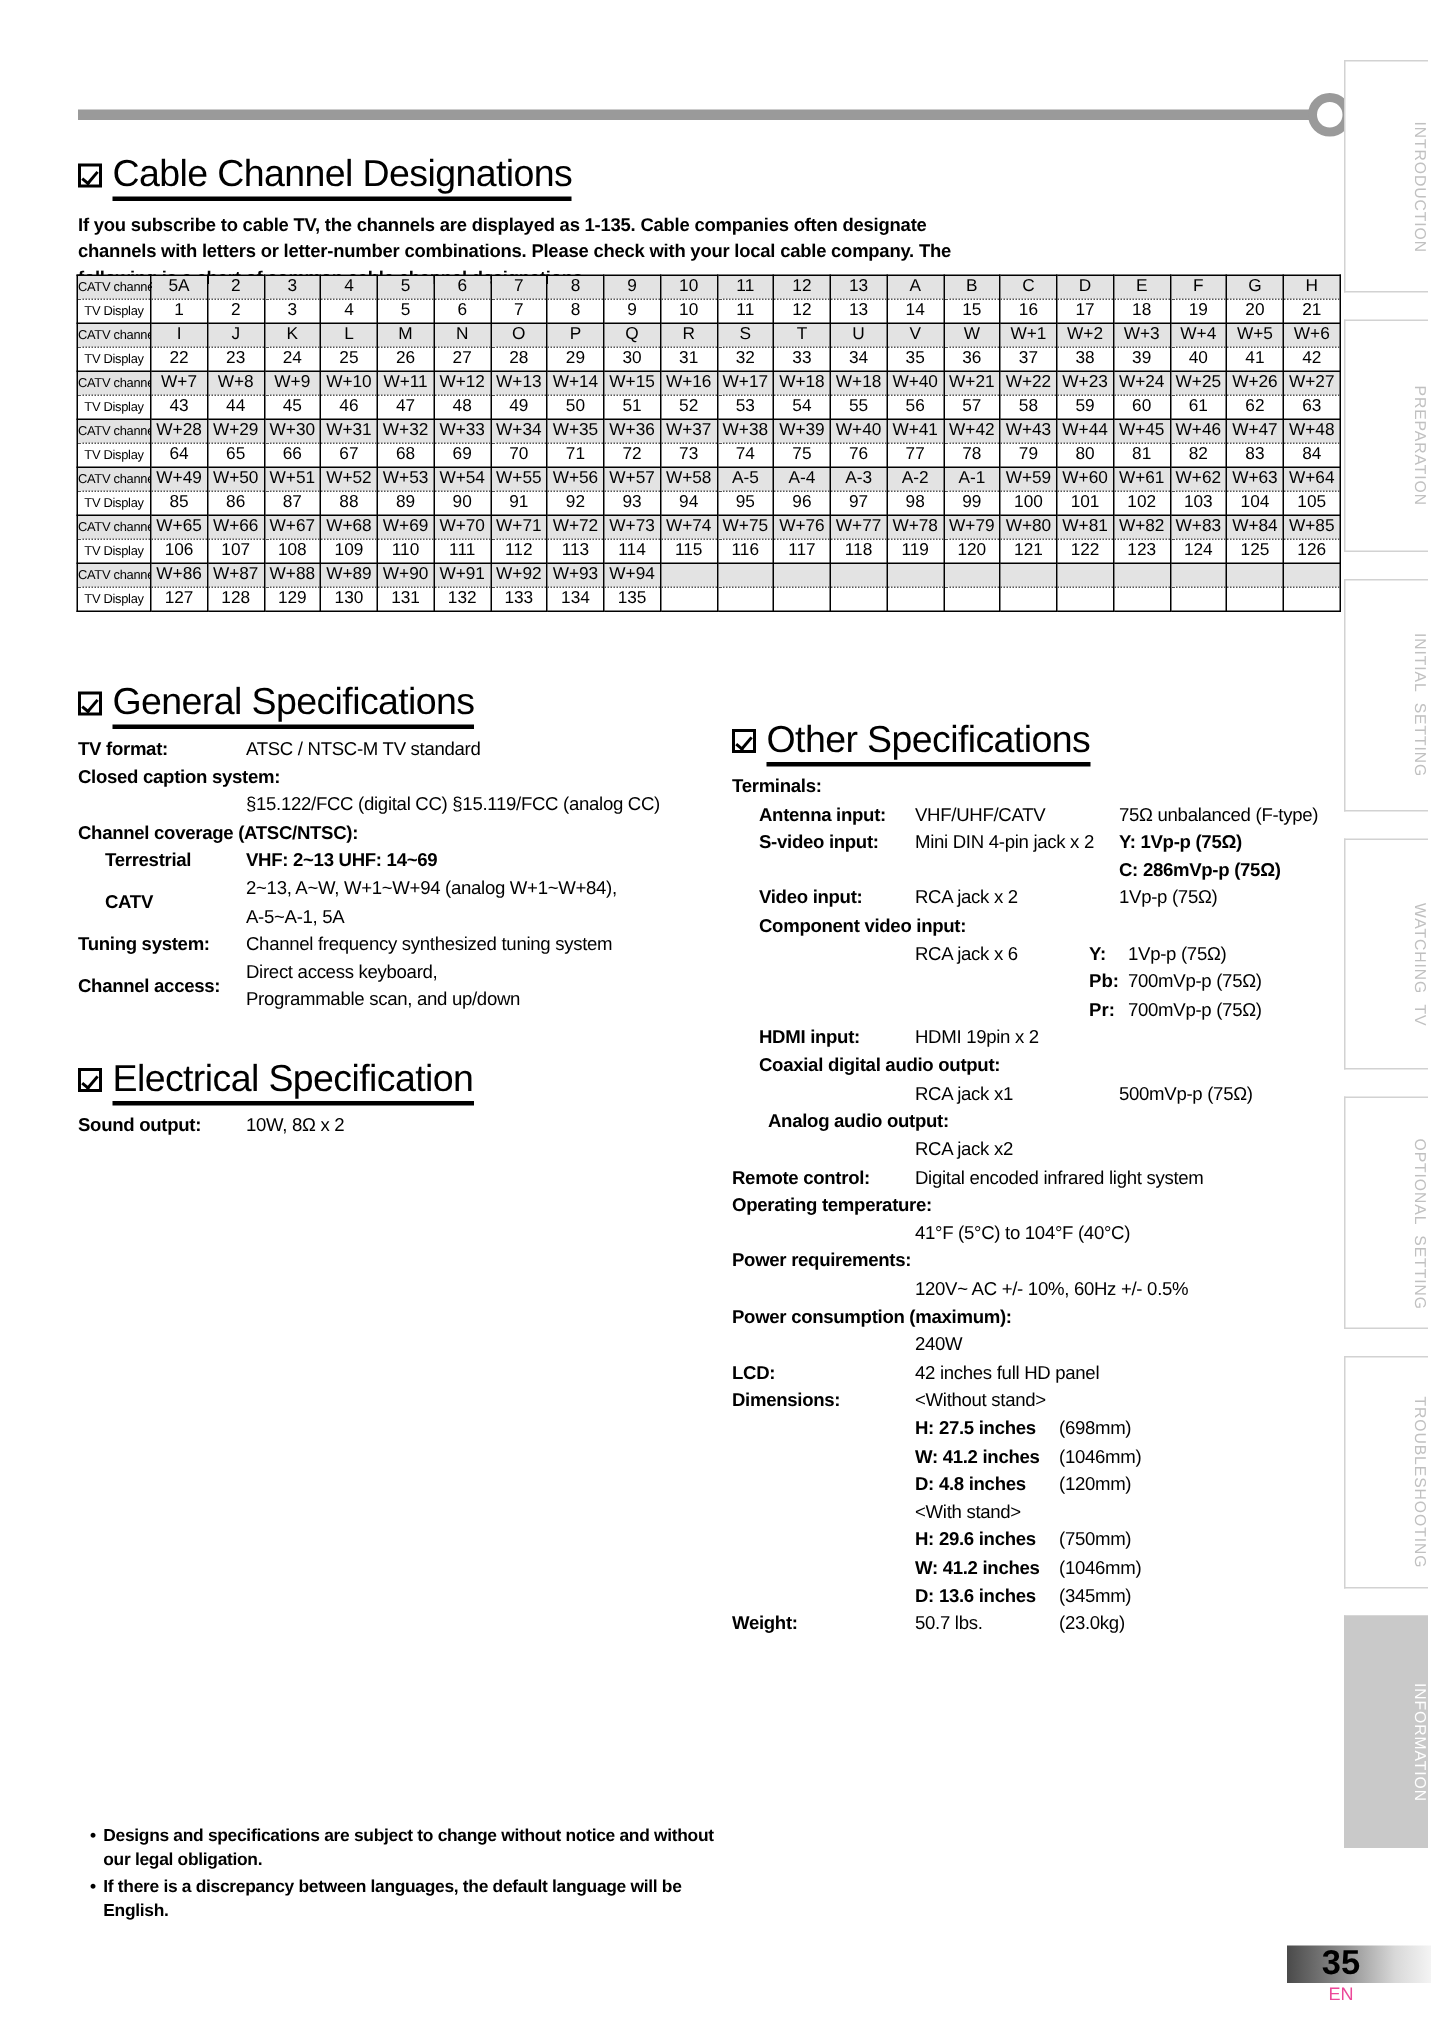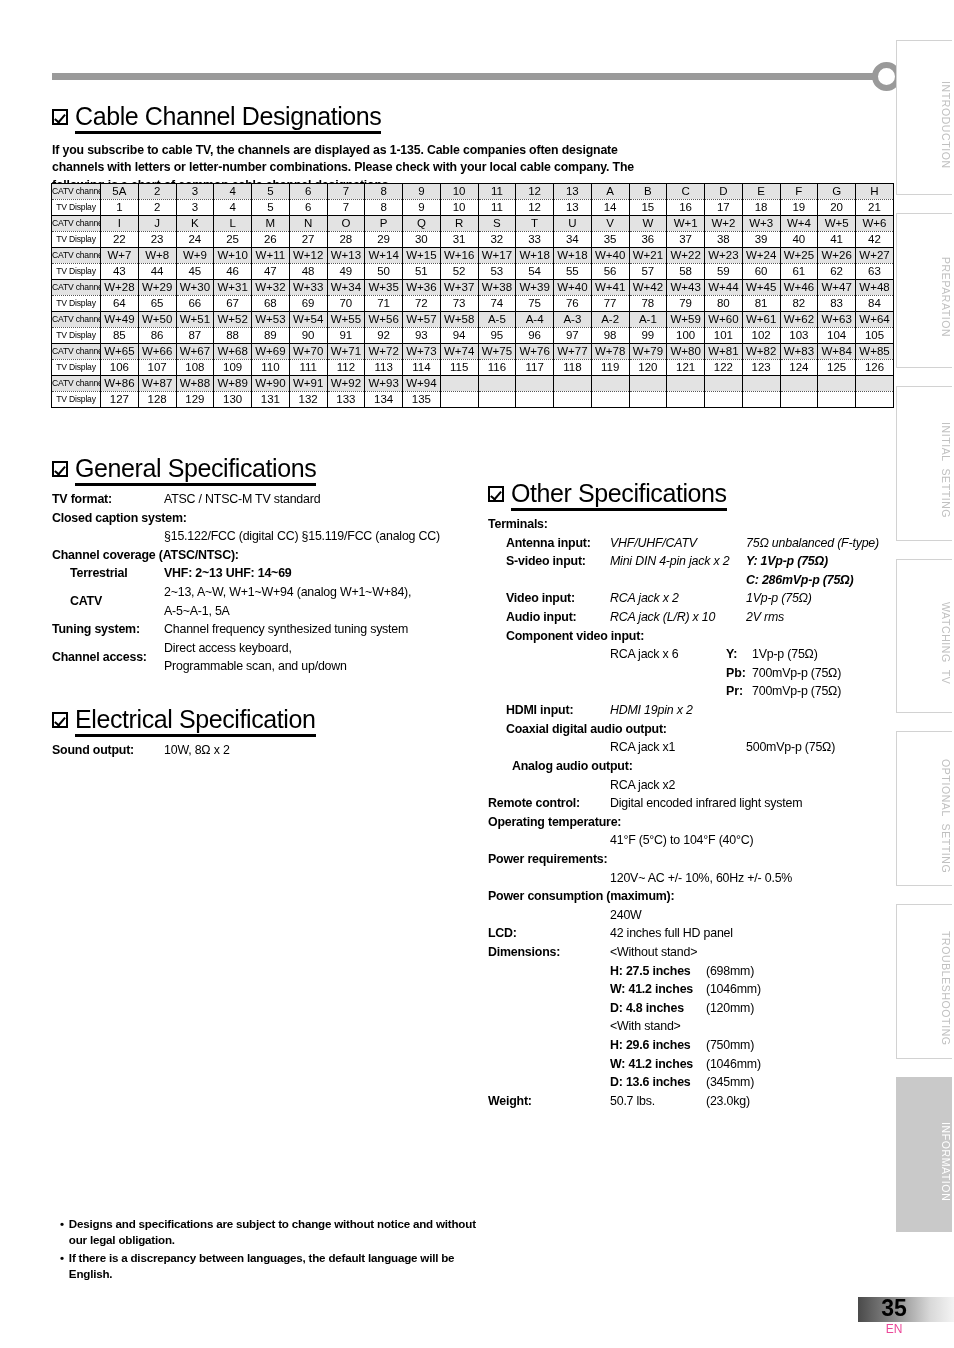--- a/index.html
+++ b/index.html
@@ -203,21 +203,21 @@
 
   
   .col-left .skey { width: 112px; }
   .col-left .indent1 { padding-left: 18px; }
   .col-left .indent1 .skey { width: 94px; }
   .col-left .valpad { padding-left: 112px; }
 
   
   .col-right .t-row { padding-left: 18px; display: flex; }
   .col-right .t-row .skey { width: 104px; }
-  .col-right .t-row .sval { width: 136px; font-style: italic; }
+  .col-right .t-row .sval { width: 136px; }
   .col-right .deep { padding-left: 122px; display: flex; }
   .col-right .deep .sval { width: 136px; }
   .col-right .r-row { display: flex; }
   .col-right .r-row .skey { width: 122px; }
   .col-right .val122 { padding-left: 122px; }
   .col-right .dim { display: flex; padding-left: 122px; }
   .col-right .dim .dk { width: 96px; font-weight: bold; letter-spacing: -0.2px; }
   .col-right .dim .dv { letter-spacing: -0.2px; }
   .col-right .yp { display: flex; }
   .col-right .yp .yk { width: 26px; font-weight: bold; }
@@ -734,25 +734,20 @@
         <span class="sval"></span>
         <span class="sval b">C: 286mVp-p (75Ω)</span>
       </div>
 
       <div class="t-row">
         <span class="skey">Video input:</span>
         <span class="sval">RCA jack x 2</span>
         <span class="sval">1Vp-p (75Ω)</span>
       </div>
 
-      <div class="t-row">
-        <span class="skey">Audio input:</span>
-        <span class="sval">RCA jack (L/R) x 10</span>
-        <span class="sval">2V rms</span>
-      </div>
 
       <div class="t-row">
         <span class="full">Component video input:</span>
       </div>
       <div class="deep">
         <span class="sval">RCA jack x 6</span>
         <span class="yp">
           <span class="yk">Y:</span>
           <span class="sval">1Vp-p (75Ω)</span>
         </span>

